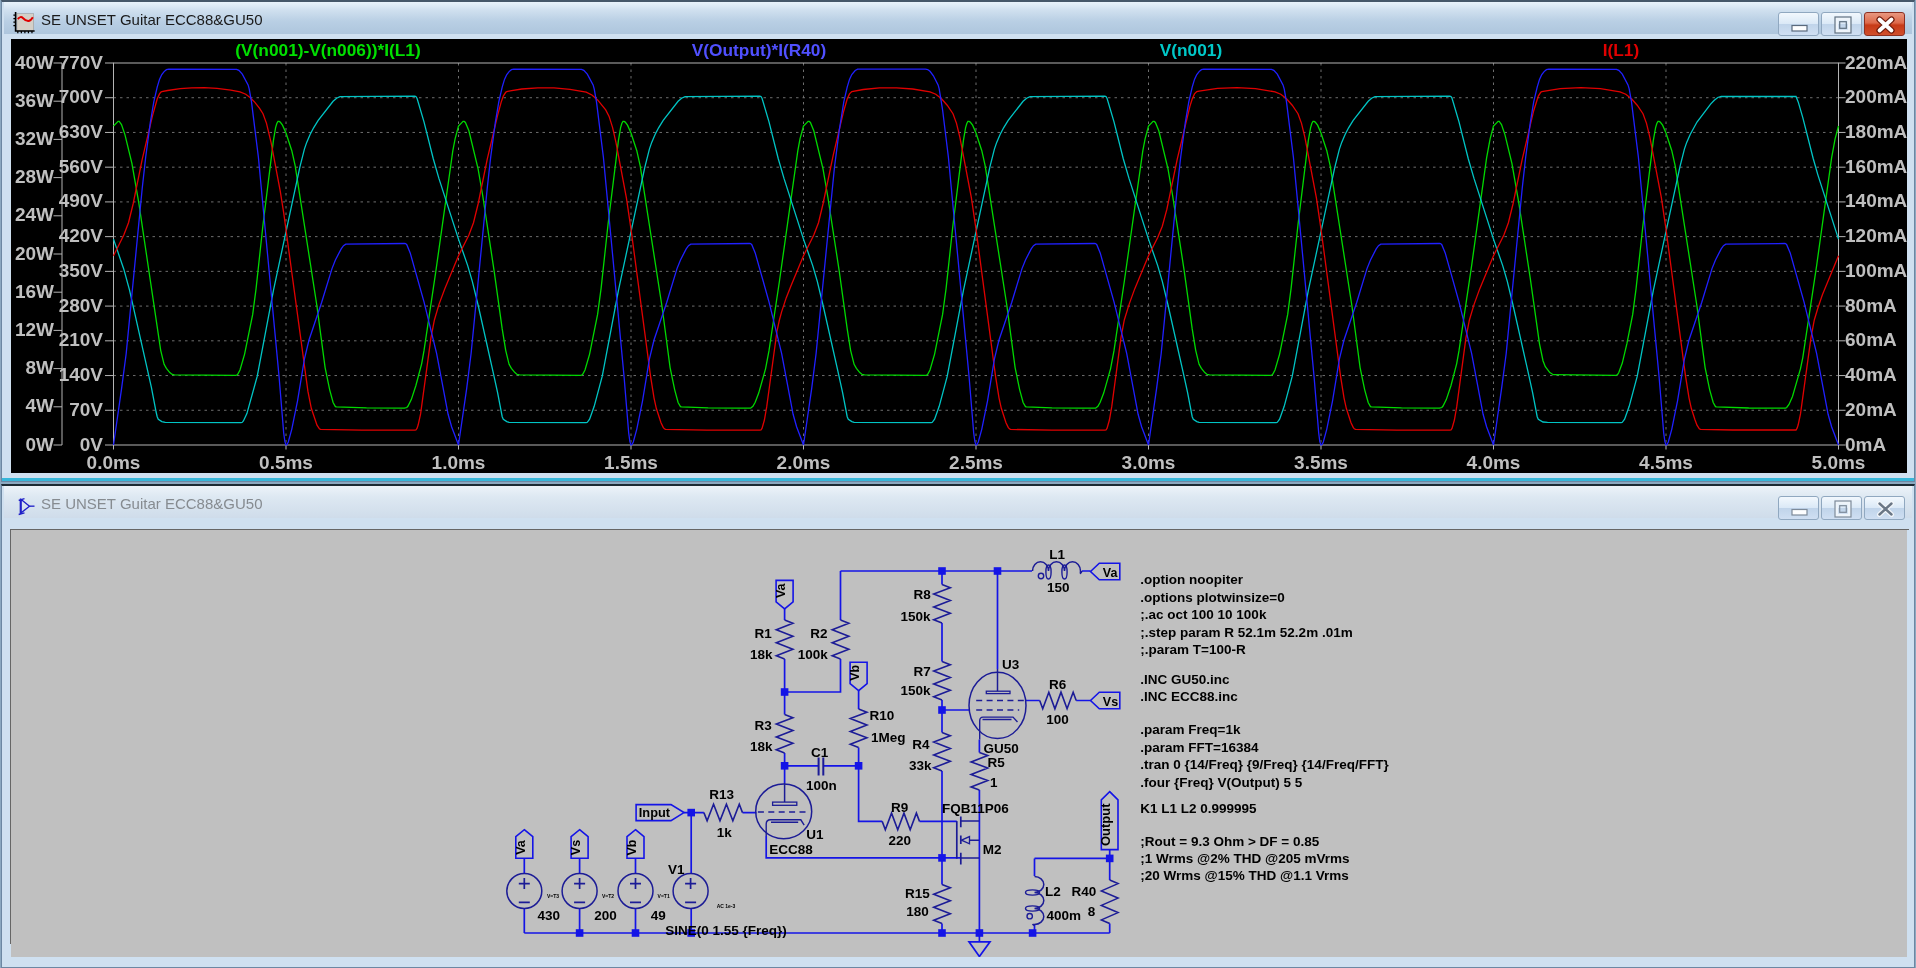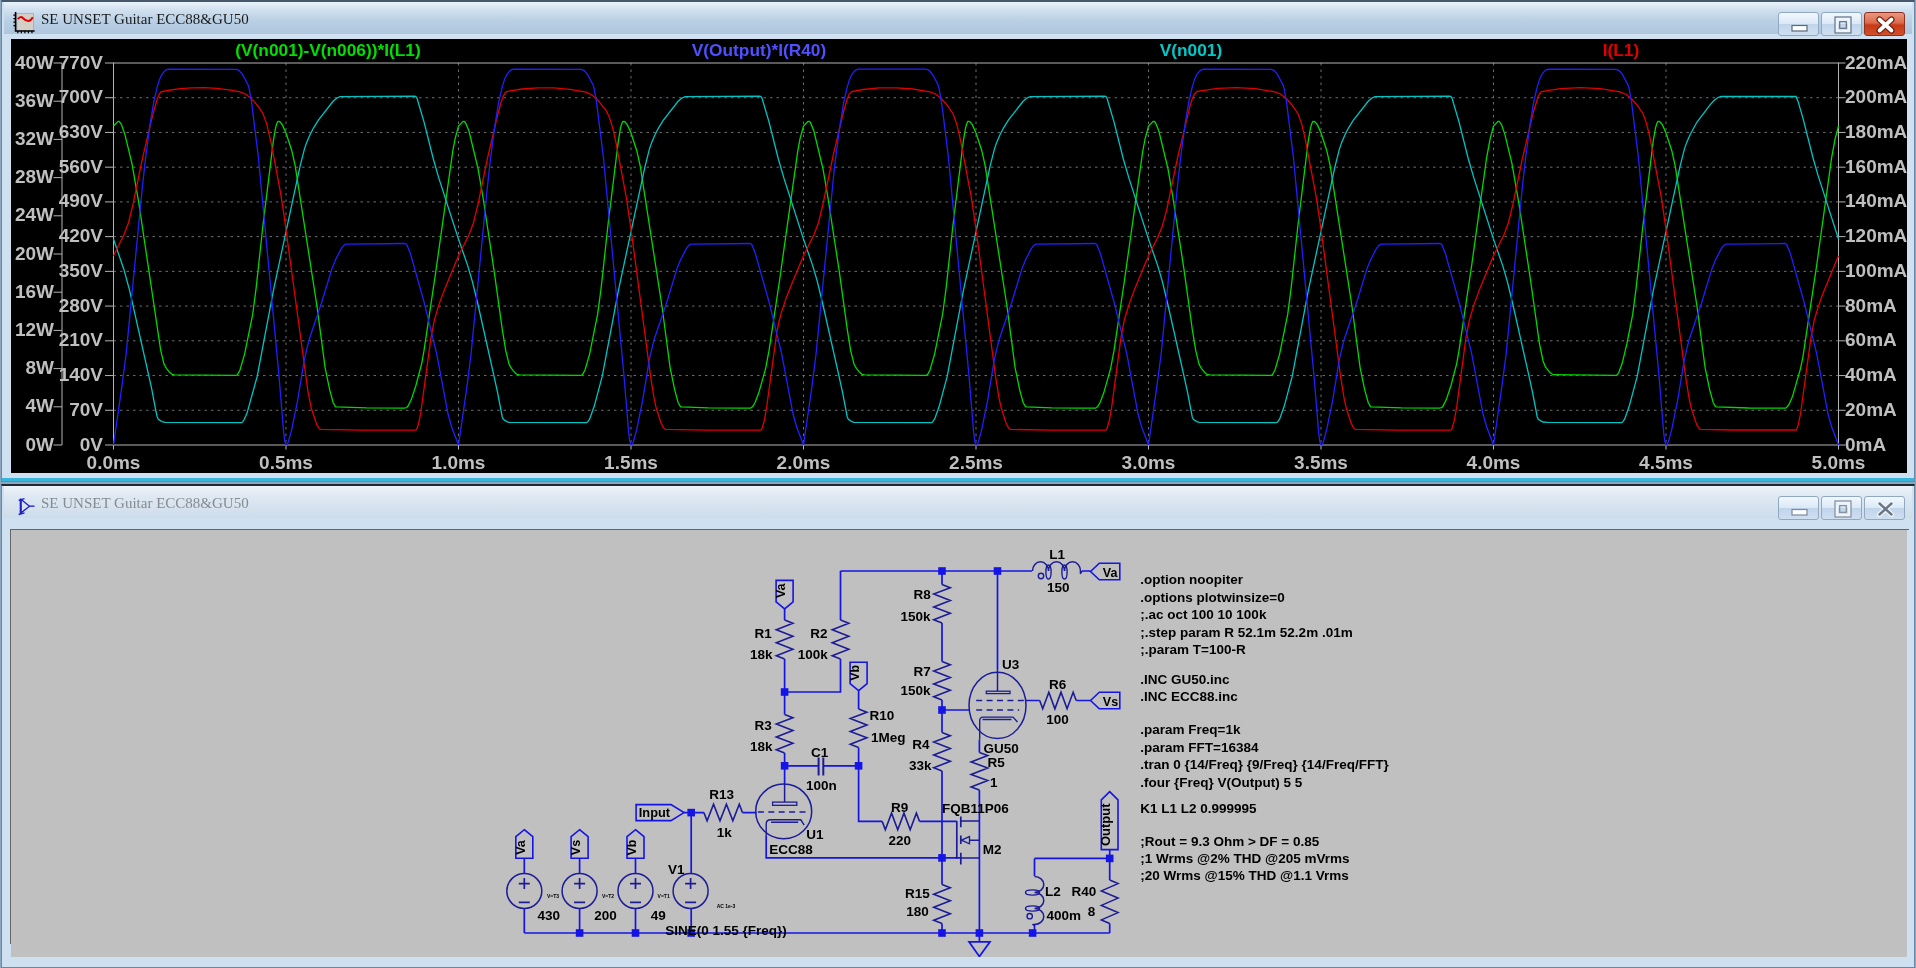--- a/index.html
+++ b/index.html
@@ -1,19 +1,19 @@
 <!DOCTYPE html>
 <html><head><meta charset="utf-8"><style>
 * { margin:0; padding:0; box-sizing:border-box; }
 body { width:1916px; height:968px; overflow:hidden; background:#8ca8c0;
   font-family:"Liberation Sans",sans-serif; }
 .win { position:absolute; left:1px; width:1914px; background:#cfe0f0;
   border:1px solid #6d87a2; }
 .titlebar { position:absolute; left:2px; top:0px; right:2px; height:32px;
-  background:linear-gradient(180deg,#e9f3fb 0%,#d0e0ef 25%,#b9cfe4 60%,#aec6dd 100%);font-family:Liberation Serif, serif; }
+  background:linear-gradient(180deg,#e9f3fb 0%,#d0e0ef 25%,#b9cfe4 60%,#aec6dd 100%); }
 .titlebar.inactive { background:linear-gradient(180deg,#edf3f9 0%,#dde8f2 35%,#cfdcea 100%); }
 .title { position:absolute; left:37px; top:9px; font-size:15px; color:#1a1a1a; }
 .title.gray { color:#868b90; }
 .btn { position:absolute; top:10px; width:41px; height:24px; border-radius:3px;
   border:1px solid #90a8c0; background:linear-gradient(#f2f8fd 0%,#dbe9f7 48%,#c0d4ea 52%,#cfdff2 100%); }
 .btn .glyph { position:absolute; left:0; right:0; top:0; bottom:0; }
 .btnclose { border:1px solid #8c3022; background:linear-gradient(#e89780 0%,#dd6a4b 45%,#c73a17 55%,#d04f2c 100%); }
 </style></head>
 <body>
 

